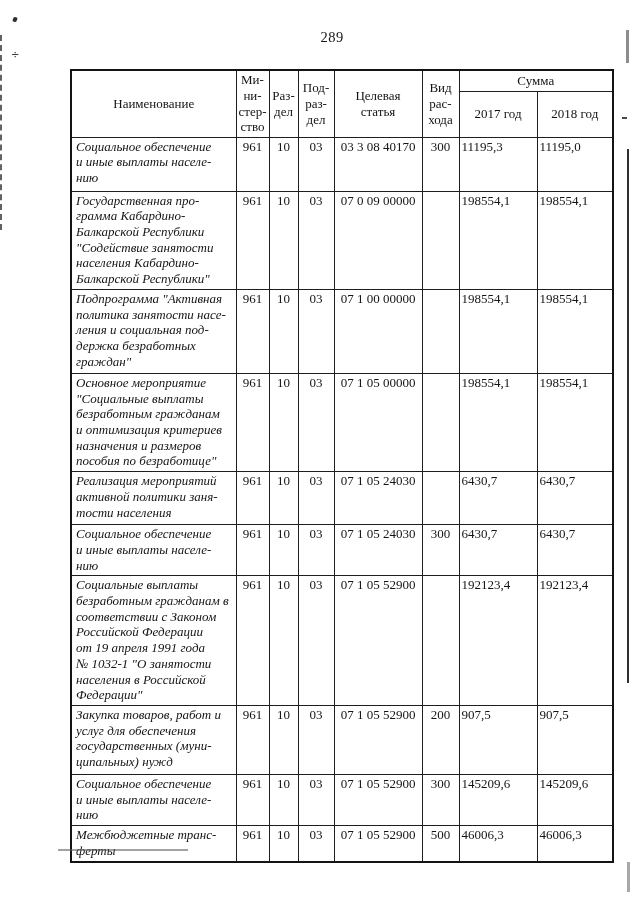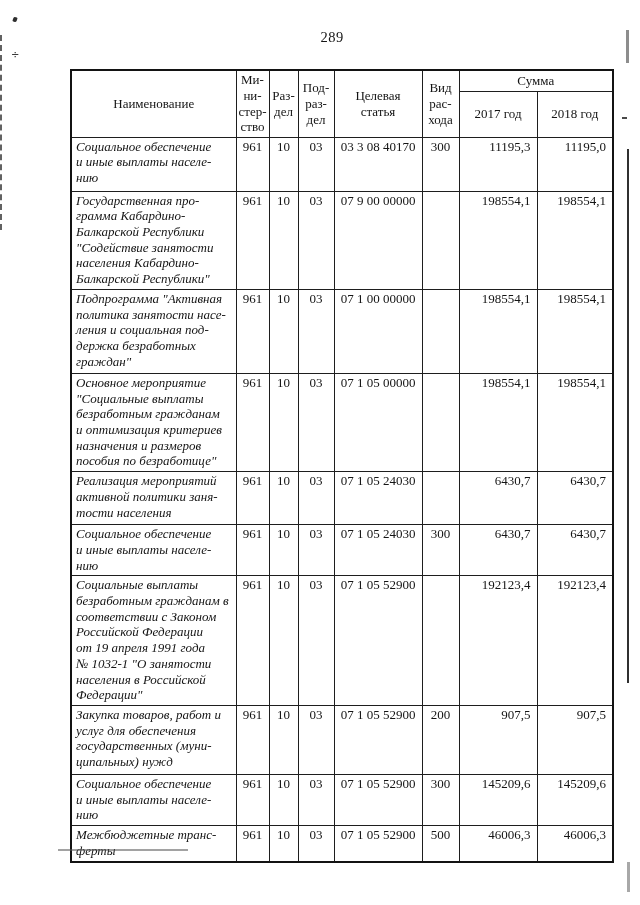--- a/index.html
+++ b/index.html
@@ -66,21 +66,21 @@
   td.cell-name {
     text-align: left;
     padding-left: 4px;
     padding-right: 2px;
     font-style: italic;
   }
   td.cell-center {
     text-align: center;
   }
   td.cell-sum {
-    text-align: right;
+    text-align: left;
     padding-right: 6px;
   }
   
   tr.r0  td { height: 50px; }
   tr.r1  td { height: 90px; }
   tr.r2  td { height: 80px; }
   tr.r3  td { height: 90px; }
   tr.r4  td { height: 49px; }
   tr.r5  td { height: 46px; }
   tr.r6  td { height: 122px; }
@@ -184,21 +184,21 @@
   <tr class="r1">
     <td class="cell-name">Государственная про-
 грамма Кабардино-
 Балкарской Республики
 "Содействие занятости
 населения Кабардино-
 Балкарской Республики"</td>
     <td class="cell-center">961</td>
     <td class="cell-center">10</td>
     <td class="cell-center">03</td>
-    <td class="cell-center">07 9 00 00000</td>
+    <td class="cell-center">07 0 09 00000</td>
     <td class="cell-center"></td>
     <td class="cell-sum">198554,1</td>
     <td class="cell-sum">198554,1</td>
   </tr>
 
   <tr class="r2">
     <td class="cell-name">Подпрограмма "Активная
 политика занятости насе-
 ления и социальная под-
 держка безработных

